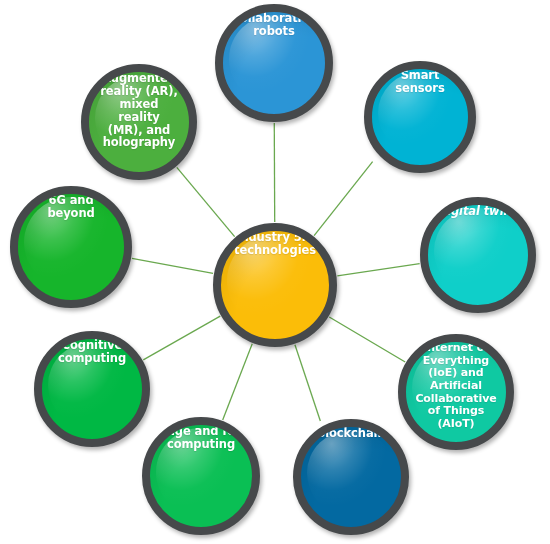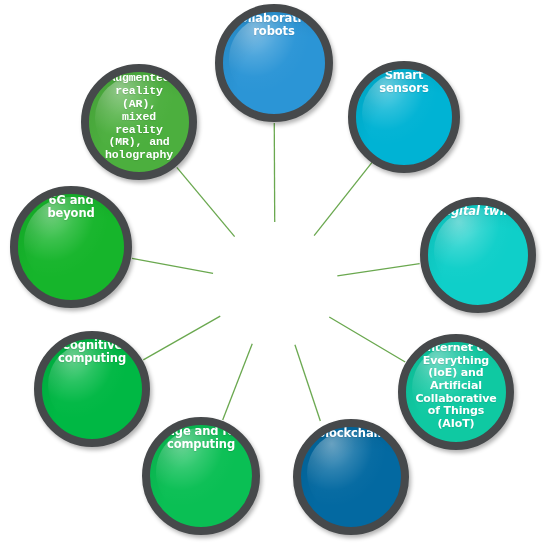--- a/index.html
+++ b/index.html
@@ -82,27 +82,31 @@
       <line x1="314.10428549503035" y1="235.60511305890904" x2="372.61993217116304" y2="161.6906119943204" stroke="#6aa84f" stroke-width="1.3"></line>
       <line x1="337.323110911193" y1="275.78968804268084" x2="419.6339120038034" y2="263.62553024574333" stroke="#6aa84f" stroke-width="1.3"></line>
       <line x1="329.2324053379119" y1="317.06004072462196" x2="405.2109219851301" y2="361.97551741662386" stroke="#6aa84f" stroke-width="1.3"></line>
       <line x1="294.9223492590608" y1="344.76704777718237" x2="320.34256180500654" y2="421.0276854150197" stroke="#6aa84f" stroke-width="1.3"></line>
       <line x1="252.24011542267277" y1="343.7451074901284" x2="222.67608054983546" y2="420.0522785808301" stroke="#6aa84f" stroke-width="1.3"></line>
       <line x1="220.22715888610423" y1="316.12773484068396" x2="143.29520040825162" y2="359.8486292761849" stroke="#6aa84f" stroke-width="1.3"></line>
       <line x1="213.065347654399" y1="273.4631529944469" x2="131.95156262582955" y2="258.3537224499094" stroke="#6aa84f" stroke-width="1.3"></line>
       <line x1="234.63919960697393" y1="236.62639364659373" x2="176.79820989188158" y2="167.30226626747572" stroke="#6aa84f" stroke-width="1.3"></line>
     </svg>
 
+  <div class="node" id="center-node" style="left: 213px; top: 223px; width: 124px; height: 124px; background: rgb(251, 189, 8); border-color: rgb(70, 73, 75);">
+    <span class="label">Industry 5.0
+technologies</span>
+  </div>
 
   <div class="node spoke-node" id="node-collaborative-robots" style="left: 215px; top: 4px; width: 118px; height: 118px; background: rgb(43, 149, 214); border-color: rgb(70, 73, 75);">
     <span class="label">Collaborative
 robots</span>
   </div>
 
-  <div class="node spoke-node" id="node-smart-sensors" style="left: 348px; top: 61px; width: 112px; height: 112px; background: rgb(0, 179, 212); border-color: rgb(70, 73, 75);">
+  <div class="node spoke-node" id="node-smart-sensors" style="left: 364px; top: 61px; width: 112px; height: 112px; background: rgb(0, 179, 212); border-color: rgb(70, 73, 75);">
     <span class="label">Smart
 sensors</span>
   </div>
 
   <div class="node spoke-node" id="node-digital-twins" style="left: 420px; top: 197px; width: 116px; height: 116px; background: rgb(15, 207, 201); border-color: rgb(70, 73, 75); font-style: italic;">
     <span class="label">Digital twins</span>
   </div>
 
   <div class="node spoke-node" id="node-ioe" style="left: 398px; top: 334px; width: 116px; height: 116px; background: rgb(15, 201, 162); border-color: rgb(70, 73, 75);">
     <span class="label">Internet of
@@ -126,21 +130,21 @@
   <div class="node spoke-node" id="node-cognitive" style="left: 34px; top: 331px; width: 116px; height: 116px; background: rgb(0, 184, 68); border-color: rgb(70, 73, 75);">
     <span class="label">Cognitive
 computing</span>
   </div>
 
   <div class="node spoke-node" id="node-6g" style="left: 10px; top: 186px; width: 122px; height: 122px; background: rgb(22, 181, 43); border-color: rgb(70, 73, 75);">
     <span class="label">6G and
 beyond</span>
   </div>
 
-  <div class="node spoke-node" id="node-ar" style="left: 81px; top: 64px; width: 116px; height: 116px; background: rgb(76, 175, 62); border-color: rgb(70, 73, 75); font-family: Liberation Mono, monospace;">
+  <div class="node spoke-node" id="node-ar" style="left: 81px; top: 64px; width: 116px; height: 116px; background: rgb(76, 175, 62); border-color: rgb(70, 73, 75);">
     <span class="label">Augmented
 reality (AR),
 mixed reality
 (MR), and
 holography</span>
   </div>
 
 </div>
 
 </body></html>

